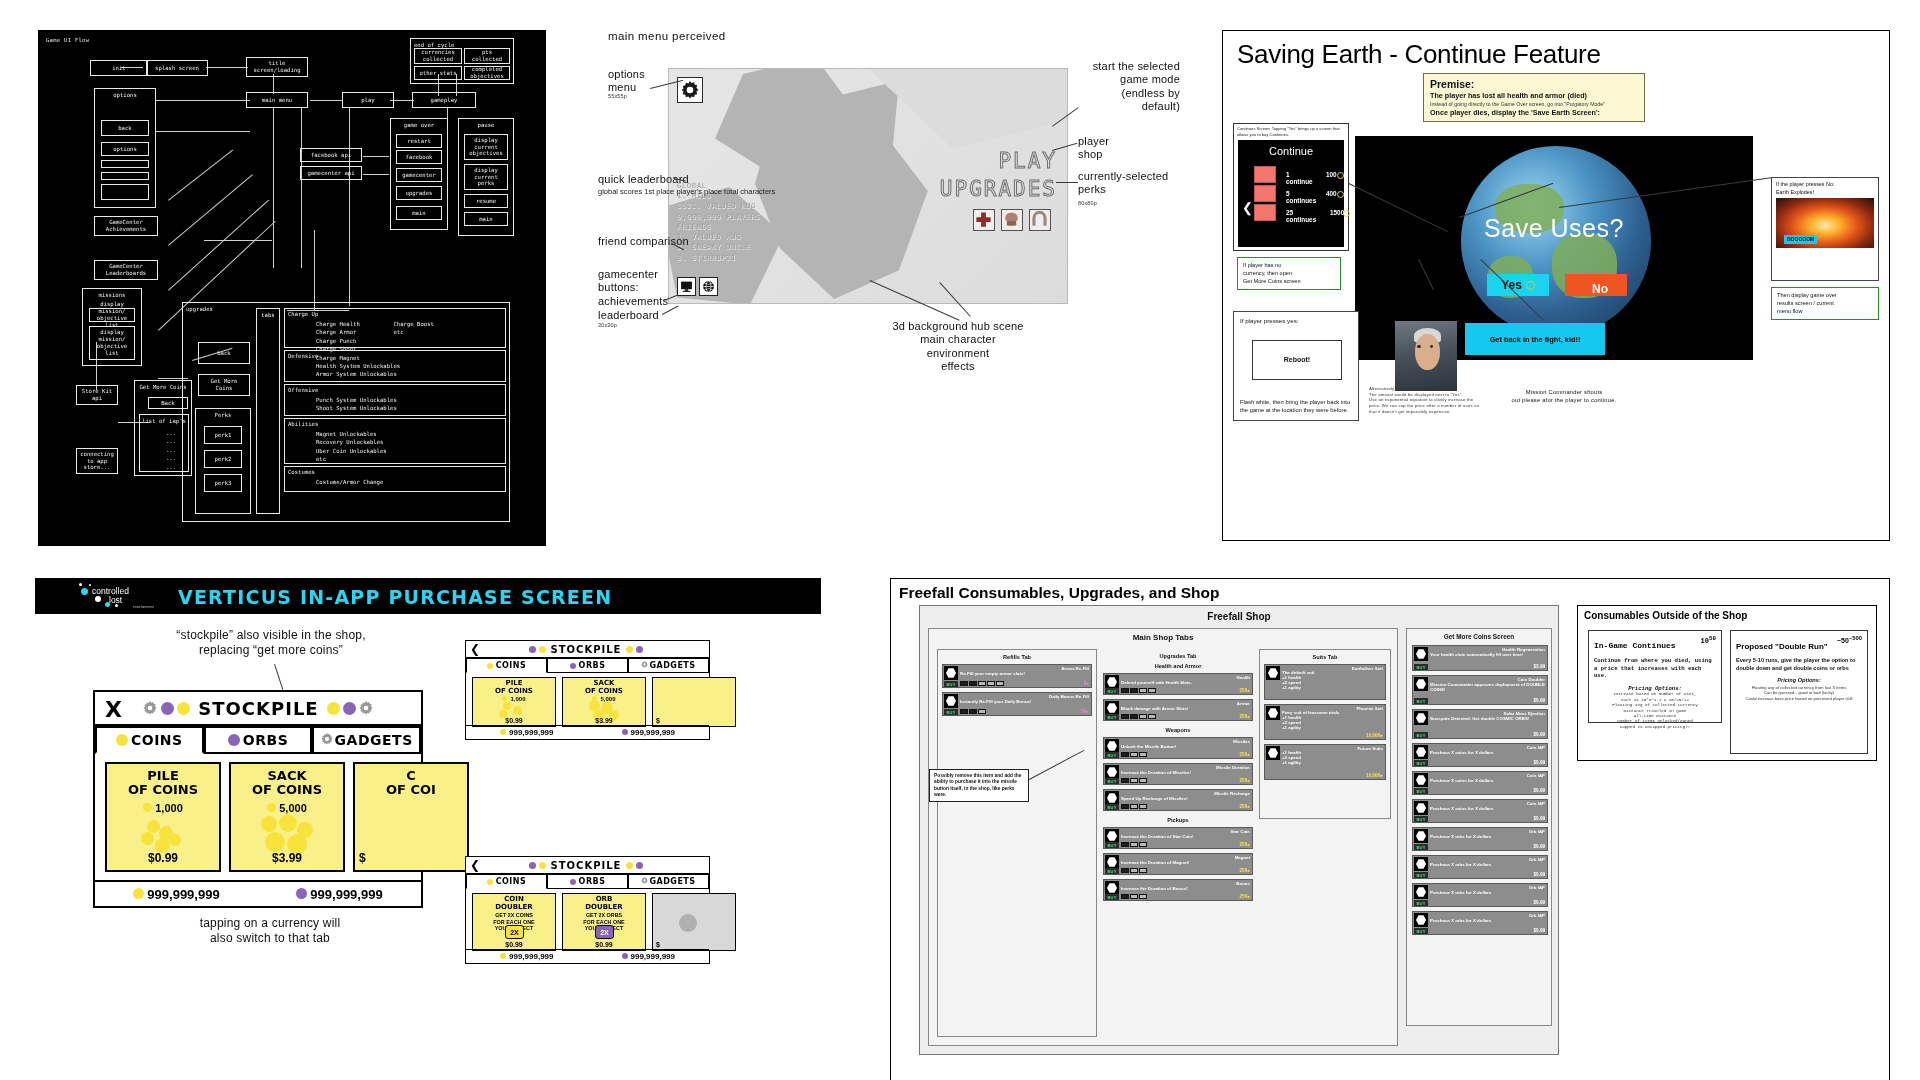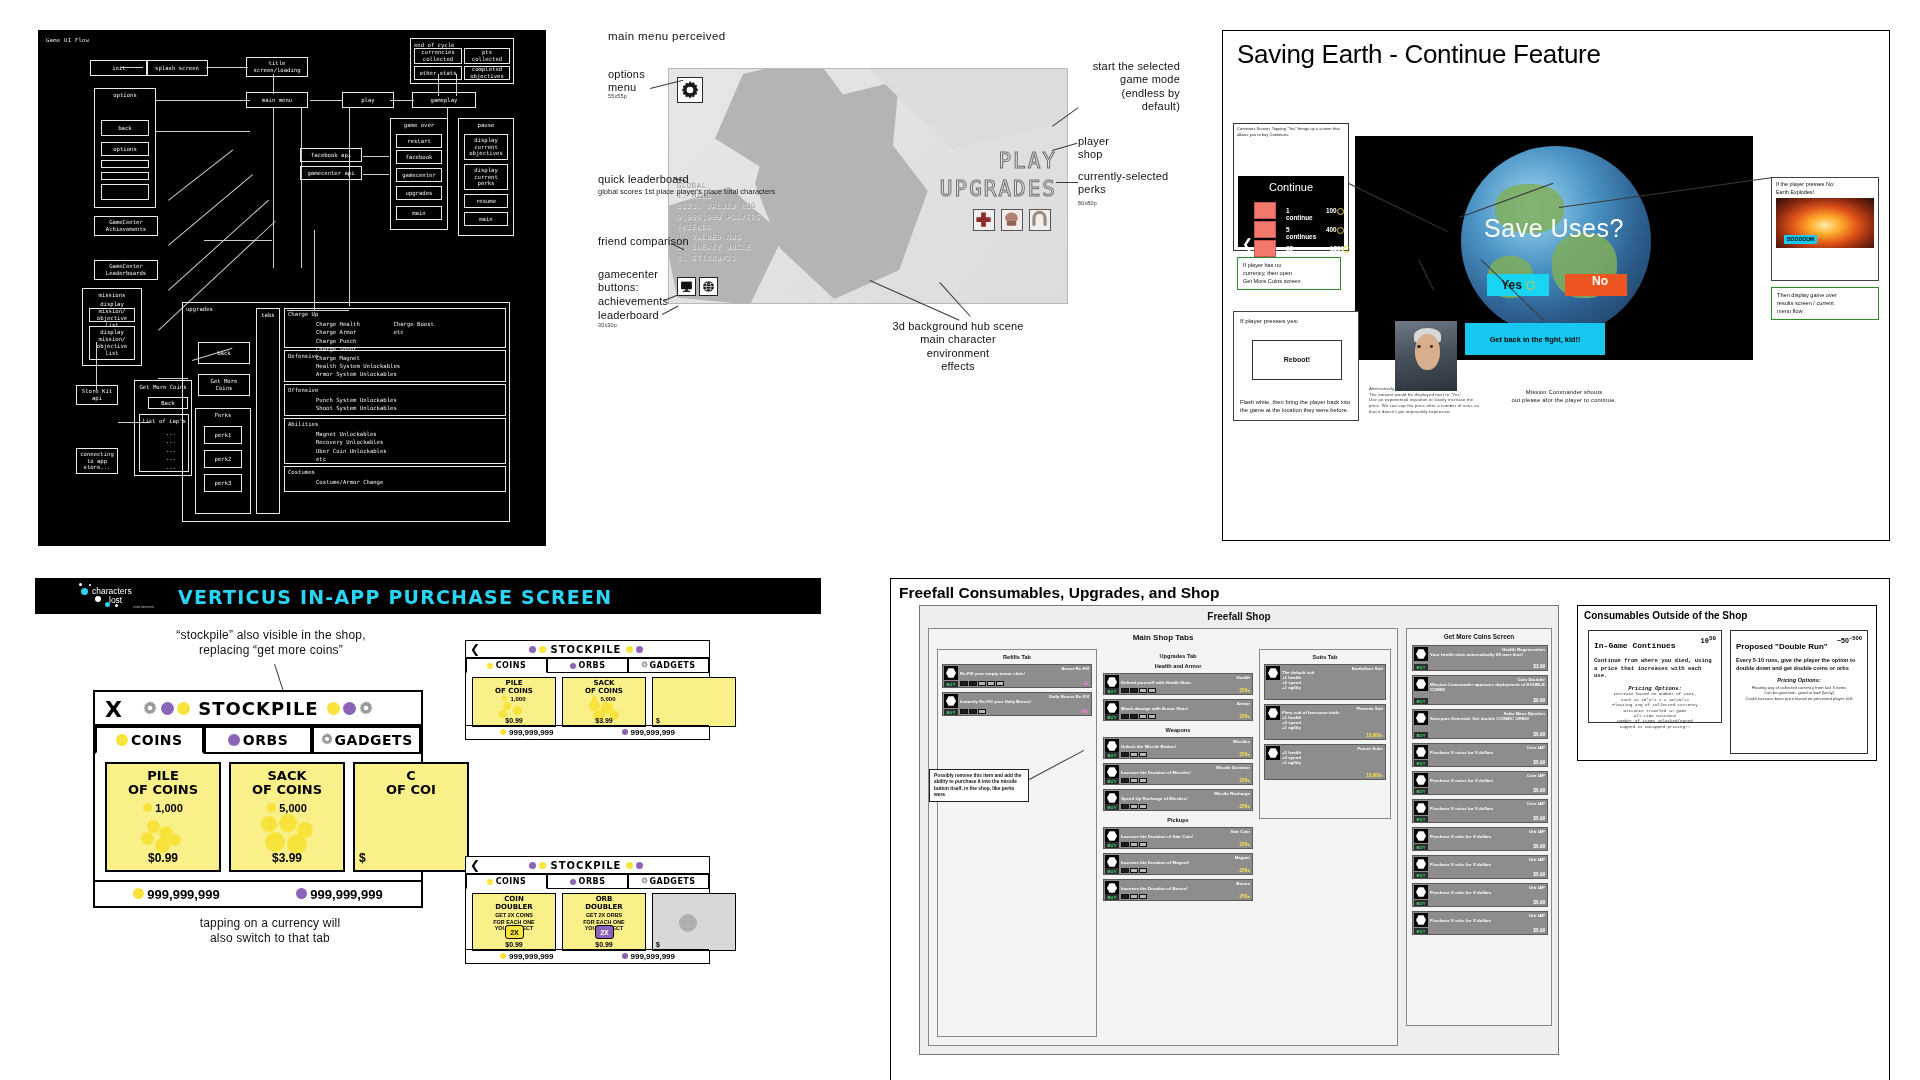--- a/index.html
+++ b/index.html
@@ -75,21 +75,21 @@
   .whitebox { position: absolute; background:#fff; border:1.2px solid #444; padding:5px 6px;
               font-size:6px; color:#111; line-height:1.4; }
   #earthscene { position:absolute; background:#000; overflow:hidden; }
   #earth { position:absolute; border-radius:50%;
            background: radial-gradient(circle at 38% 32%, #9fd8f2 0%, #4a93c4 35%, #2d5f8f 62%, #16324d 100%); }
   .earthland { position:absolute; background:#7fae5a; border-radius:45%; opacity:.85; }
   #savetext { position:absolute; color:#fff; font-size:25px; letter-spacing:.5px; text-align:center; width:100%; }
   .yesbtn { position:absolute; background:#18d4f0; color:#111; font-size:12px; font-weight:bold;
             display:flex; align-items:center; justify-content:center; }
   .nobtn { position:absolute; background:#ef5520; color:#fff; font-size:12px; font-weight:bold;
-           display:flex; align-items:flex-start; justify-content:center;padding-left:8px; }
+           display:flex; align-items:flex-end; justify-content:center;padding-left:8px; }
   .cyanbox { position:absolute; background:#16c8ef; color:#000; font-size:7.4px; font-weight:bold;
              display:flex; align-items:center; justify-content:center; text-align:center; padding:2px;}
   .explode { position:absolute; overflow:hidden;
              background: radial-gradient(ellipse at 50% 55%, #ffe9a8 0%, #ffae2b 22%, #e2561a 46%, #8d2a10 70%, #2a0d06 100%); }
   .cmdr { position:absolute; overflow:hidden;
           background: linear-gradient(170deg,#6f7a86 0%,#48525c 45%,#2c343c 100%); }
   .cmdr .face { position:absolute; left:32%; top:18%; width:40%; height:52%; border-radius:48%;
                 background:#d9ae8d; }
   .cmdr .hair { position:absolute; left:30%; top:10%; width:44%; height:22%; border-radius:50% 50% 20% 20%;
                 background:#d8d8d8; }
@@ -428,24 +428,30 @@
 main character
 environment
 effects</div>
   <div class="lead" style="left:280px;top:250px;width:98px;transform:rotate(24deg);"></div>
   <div class="lead" style="left:350px;top:252px;width:46px;transform:rotate(48deg);"></div>
 </div>
 
 <div class="panel" id="save-earth">
   <div class="setitle">Saving Earth - Continue Feature</div>
 
+  <div class="premise" style="left:200px;top:42px;width:222px;">
+    <h4>Premise:</h4>
+    <p>The player has lost all health and armor (died)</p>
+    <p class="fine">Instead of going directly to the Game Over screen, go into "Purgatory Mode"</p>
+    <p>Once player dies, display the 'Save Earth Screen':</p>
+  </div>
 
   <div class="contscreen" style="left:10px;top:92px;width:116px;height:128px;">
     <div style="position:absolute;left:3px;top:2px;right:3px;font-size:4.1px;color:#222;line-height:1.35;">Continues Screen: Tapping "Yes" brings up a screen that allows you to buy Continues.</div>
-    <div class="contblack" style="left:4px;top:16px;right:4px;bottom:3px;margin-top:36px;">
+    <div class="contblack" style="left:4px;top:16px;right:4px;bottom:3px;">
       <div style="position:absolute;width:100%;top:5px;text-align:center;font-size:11px;color:#fff;">Continue</div>
       <div style="position:absolute;left:16px;top:26px;">
         <div class="redbox" style="position:absolute;left:0;top:0;"></div>
         <span class="crtxt" style="position:absolute;left:26px;top:5px;">1 continue</span>
         <span class="crtxt" style="position:absolute;left:66px;top:5px;">100</span>
         <span class="coin" style="position:absolute;left:83px;top:6px;"></span>
       </div>
       <div style="position:absolute;left:16px;top:45px;">
         <div class="redbox" style="position:absolute;left:0;top:0;"></div>
         <span class="crtxt" style="position:absolute;left:26px;top:5px;">5 continues</span>
@@ -528,21 +534,21 @@
 
 <div class="panel" id="iap">
   <div id="iapbar">
     <div class="cclogo">
       <div class="ccdot" style="left:4px;top:0px;width:3px;height:3px;"></div>
       <div class="ccdot" style="left:14px;top:1px;width:2px;height:2px;"></div>
       <div class="ccdot b" style="left:6px;top:5px;width:7px;height:7px;"></div>
       <div class="ccdot" style="left:20px;top:13px;width:6px;height:6px;"></div>
       <div class="ccdot b" style="left:30px;top:19px;width:5px;height:5px;"></div>
       <div class="ccdot" style="left:40px;top:21px;width:3px;height:3px;"></div>
-      <div class="t1">characters</div>
+      <div class="t1">controlled</div>
       <div class="t2">lost</div>
       <div class="t3">entertainment</div>
     </div>
     <div class="title">VERTICUS IN-APP PURCHASE SCREEN</div>
   </div>
 
   <div class="ann" style="left:96px;top:50px;width:280px;text-align:center;white-space:pre-line;font-size:12px;">“stockpile” also visible in the shop,
 replacing “get more coins”</div>
   <div class="lead" style="left:240px;top:86px;width:30px;transform:rotate(72deg);"></div>
 

